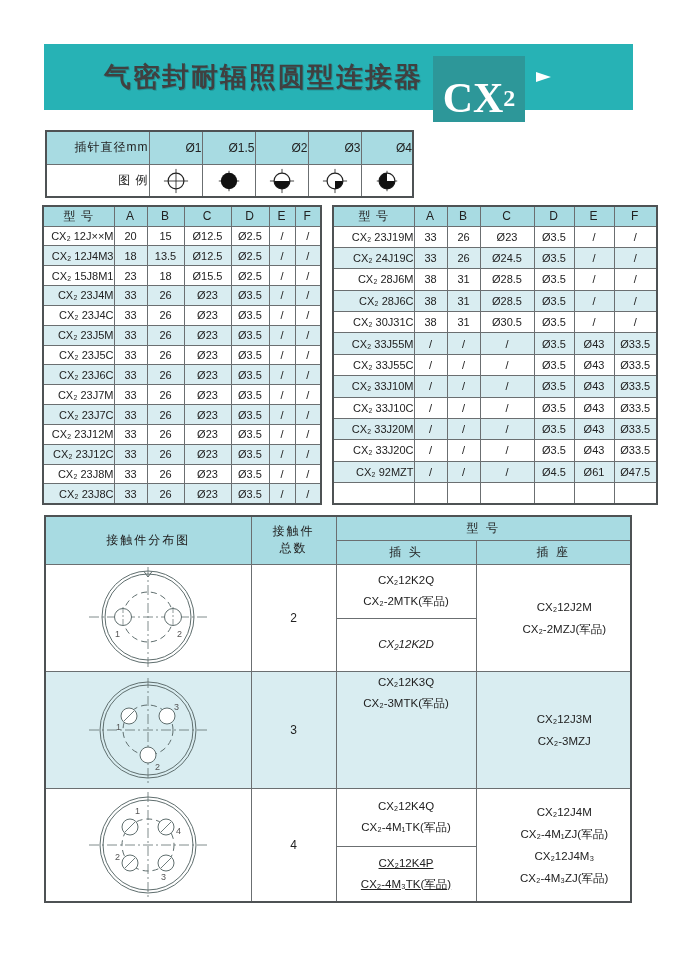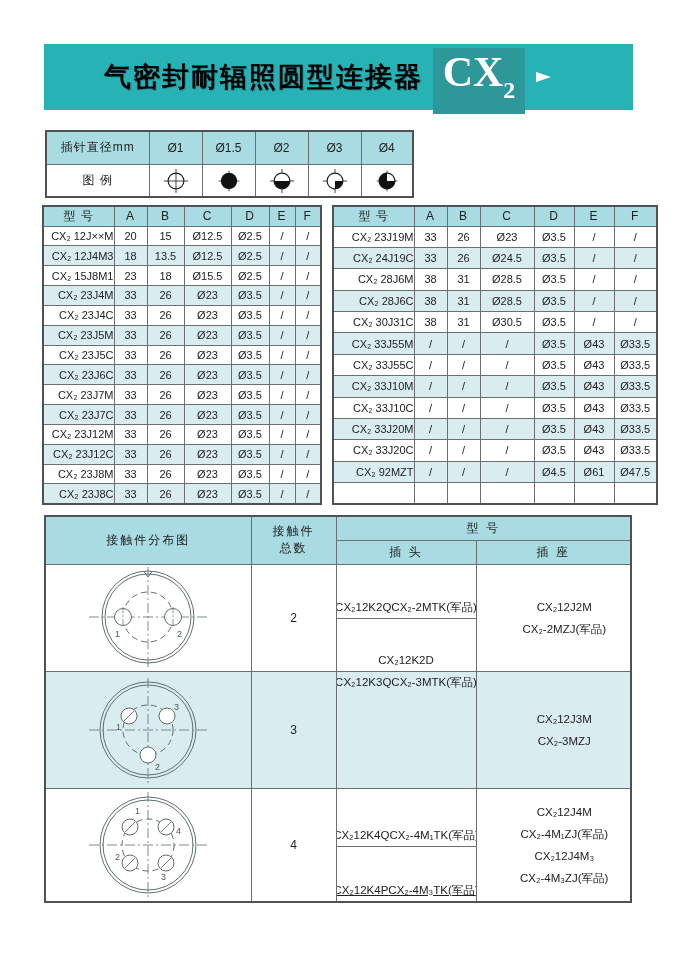--- a/index.html
+++ b/index.html
@@ -3,38 +3,38 @@
 <meta charset="utf-8">
 <style>
   * { margin:0; padding:0; box-sizing:border-box; }
   html,body { background:#ffffff; }
   body { font-family:"Liberation Sans","DejaVu Sans",sans-serif; color:#222; }
   .page { position:relative; width:700px; height:956px; background:#fff; overflow:hidden; }
 
   
   .banner { position:absolute; left:44px; top:44px; width:589px; height:66px; background:#27b2b5; }
   .banner-title { position:absolute; left:60px; top:0; height:66px; display:flex; align-items:center;
-    font-size:27px; font-weight:bold; color:#000000; letter-spacing:2px;
+    font-size:27px; font-weight:bold; color:#404040; letter-spacing:2px;
     text-shadow:1px 1px 0 rgba(0,60,60,.25); }
-  .model-box { position:absolute; left:389px; top:4px; width:92px; height:66px; background:#2d9799;
-    display:flex; align-items:flex-start; justify-content:center;
+  .model-box { position:absolute; left:389px; top:12px; width:92px; height:66px; background:#2d9799;
+    display:flex; align-items:flex-end; justify-content:center;
     font-family:"Liberation Serif","DejaVu Serif",serif; color:#fff; font-weight:bold; font-size:42px; }
   .model-box sub { font-size:24px; line-height:1; align-self:flex-end; margin-bottom:12px; }
   .banner-arrow { position:absolute; left:492px; top:28px; width:0; height:0;
     border-left:15px solid #fff; border-top:5px solid transparent; border-bottom:5px solid transparent; }
 
   
   table { border-collapse:collapse; table-layout:fixed; }
   td, th { border:1px solid #6b6f71; font-weight:normal; text-align:center; vertical-align:middle; overflow:hidden; }
 
   
   .dia-table { position:absolute; left:45px; top:130px; width:367px; border:2px solid #4e5254; }
   .dia-table tr { height:33px; }
   .dia-table .dia-head td { background:#a8dbe2; font-size:12px; }
-  .dia-table td { font-size:12px; }
+  .dia-table td { font-size:12px;text-align:right; }
   .dia-table td:first-child { letter-spacing:1px; }
   .legend-icon { display:block; margin:2px auto 0; }
 
   
   .spec { position:absolute; top:205px; height:300px; border:2px solid #4e5254; font-size:11px; }
   .spec-left  { left:42px;  width:278px; }
   .spec-right { left:332px; width:324px; }
   .spec thead tr { height:20px; background:#a8dbe2; }
   .spec thead th { font-size:12px; letter-spacing:1px; }
   .spec tbody tr { height:18.7px; }
@@ -43,24 +43,24 @@
 
   
   .contact { position:absolute; left:44px; top:515px; width:586px; border:2px solid #4e5254; font-size:11.5px; }
   .contact thead tr { height:24px; background:#a8dbe2; }
   .contact thead th { font-size:12px; letter-spacing:2px; }
   .contact tbody tr.r1 { height:107px; }
   .contact tbody tr.r2 { height:117px; background:#d9edf1; }
   .contact tbody tr.r3 { height:113px; }
   .c-count { font-size:12px; }
   .c-plug { padding:0; vertical-align:top; }
-  .c-plug .sub { display:flex; align-items:flex-end; justify-content:center; }
+  .c-plug .sub { display:flex; flex-direction:column; align-items:center; justify-content:center; }
   .c-plug .split-top { border-bottom:1px solid #6b6f71; }
   .c-plug .full { height:100%; }
-  .r1 .c-plug .split-top { height:54px; } .r1 .c-plug .split-bot { height:52px; }
+  .r1 .c-plug .split-top { height:54px; } .r1 .c-plug .split-bot { height:52px;font-style:italic; }
   .r3 .c-plug .split-top { height:58px; } .r3 .c-plug .split-bot { height:54px;text-decoration:underline; }
   .line { line-height:21px; white-space:nowrap; }
   .c-socket .line { line-height:22px;margin-left:22px; }
   .c-diag { padding:0; }
   .c-diag svg { display:block; margin:0 auto; }
 </style>
 </head>
 <body>
 
 <div class="page">

